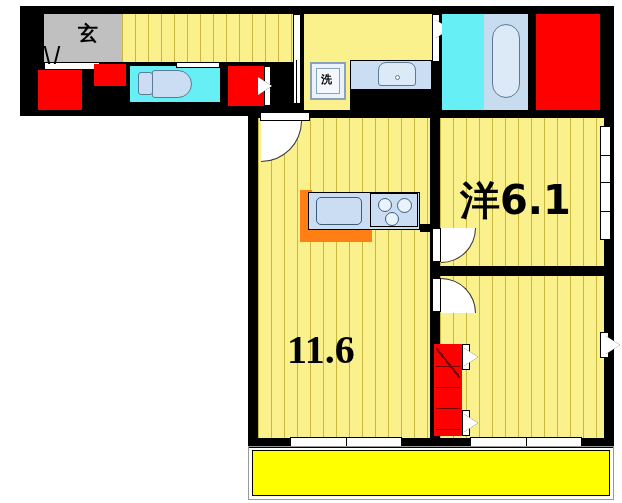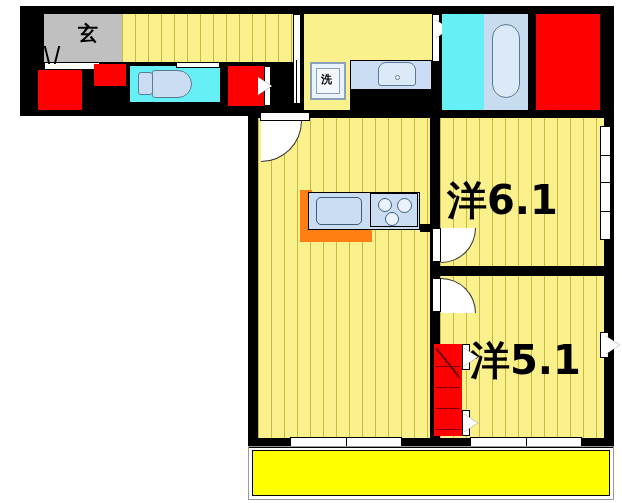--- a/index.html
+++ b/index.html
@@ -136,20 +136,21 @@
               border:1px solid #5a7a95;border-radius:14px;"></div>
 
   <div class="abs red" style="left:536px;top:14px;width:64px;height:96px;"></div>
 
   <div class="abs white outline" style="left:540px;top:110px;width:56px;height:8px;"></div>
   <div class="tri tri-d" style="left:556px;top:114px;"></div>
 
   <div class="abs wall" style="left:248px;top:110px;width:366px;height:338px;"></div>
 
   <div class="abs floor-strip room" style="left:258px;top:118px;width:172px;height:320px;"></div>
+  <div class="lbl big" style="left:287px;top:330px;">11.6</div>
   <div class="watermark"></div>
 
   <div class="abs white outline" style="left:260px;top:112px;width:50px;height:9px;"></div>
   <div class="arc arc-br" style="left:261px;top:121px;width:40px;height:40px;
               border-top:none;border-left:none;"></div>
 
   <div class="abs orange" style="left:300px;top:190px;width:12px;height:52px;"></div>
   <div class="abs orange" style="left:300px;top:230px;width:72px;height:12px;"></div>
 
   <div class="abs lightblue outline" style="left:308px;top:192px;width:112px;height:38px;"></div>
@@ -157,33 +158,32 @@
   <div class="abs lightblue outline" style="left:370px;top:193px;width:48px;height:34px;"></div>
   <div class="burner" style="left:378px;top:198px;width:12px;height:12px;"></div>
   <div class="burner" style="left:397px;top:198px;width:13px;height:13px;"></div>
   <div class="burner" style="left:385px;top:212px;width:12px;height:12px;"></div>
 
   <div class="abs wall" style="left:420px;top:224px;width:12px;height:8px;"></div>
 
   <div class="win" style="left:290px;top:437px;width:110px;height:9px;"></div>
 
   <div class="abs floor-strip room" style="left:440px;top:118px;width:164px;height:148px;"></div>
-  <div class="lbl big cjk" style="left:447px;top:180px;text-align:right;">洋6.1</div>
+  <div class="lbl big cjk" style="left:460px;top:180px;text-align:right;">洋6.1</div>
 
   <div class="win win-v" style="left:600px;top:126px;width:9px;height:56px;"></div>
   <div class="win win-v" style="left:600px;top:182px;width:9px;height:56px;"></div>
 
   <div class="abs white outline" style="left:432px;top:228px;width:9px;height:34px;"></div>
   <div class="arc arc-br" style="left:441px;top:228px;width:34px;height:34px;
               border-top:none;border-left:none;"></div>
 
   <div class="abs wall" style="left:432px;top:266px;width:182px;height:10px;"></div>
 
   <div class="abs floor-strip room" style="left:440px;top:276px;width:164px;height:162px;"></div>
-  <div class="lbl big cjk" style="left:470px;top:340px;">洋5.1</div>
 
   <div class="abs white outline" style="left:432px;top:278px;width:9px;height:34px;"></div>
   <div class="arc arc-tr" style="left:441px;top:278px;width:34px;height:34px;
               border-bottom:none;border-left:none;"></div>
 
   <div class="abs red" style="left:434px;top:344px;width:28px;height:92px;"></div>
   <div class="abs" style="left:436px;top:346px;width:24px;height:88px;
               background:repeating-linear-gradient(to bottom,
                 transparent 0px,transparent 20px,#7a0000 20px,#7a0000 21px);"></div>
   <div class="abs" style="left:436px;top:348px;width:24px;height:30px;

